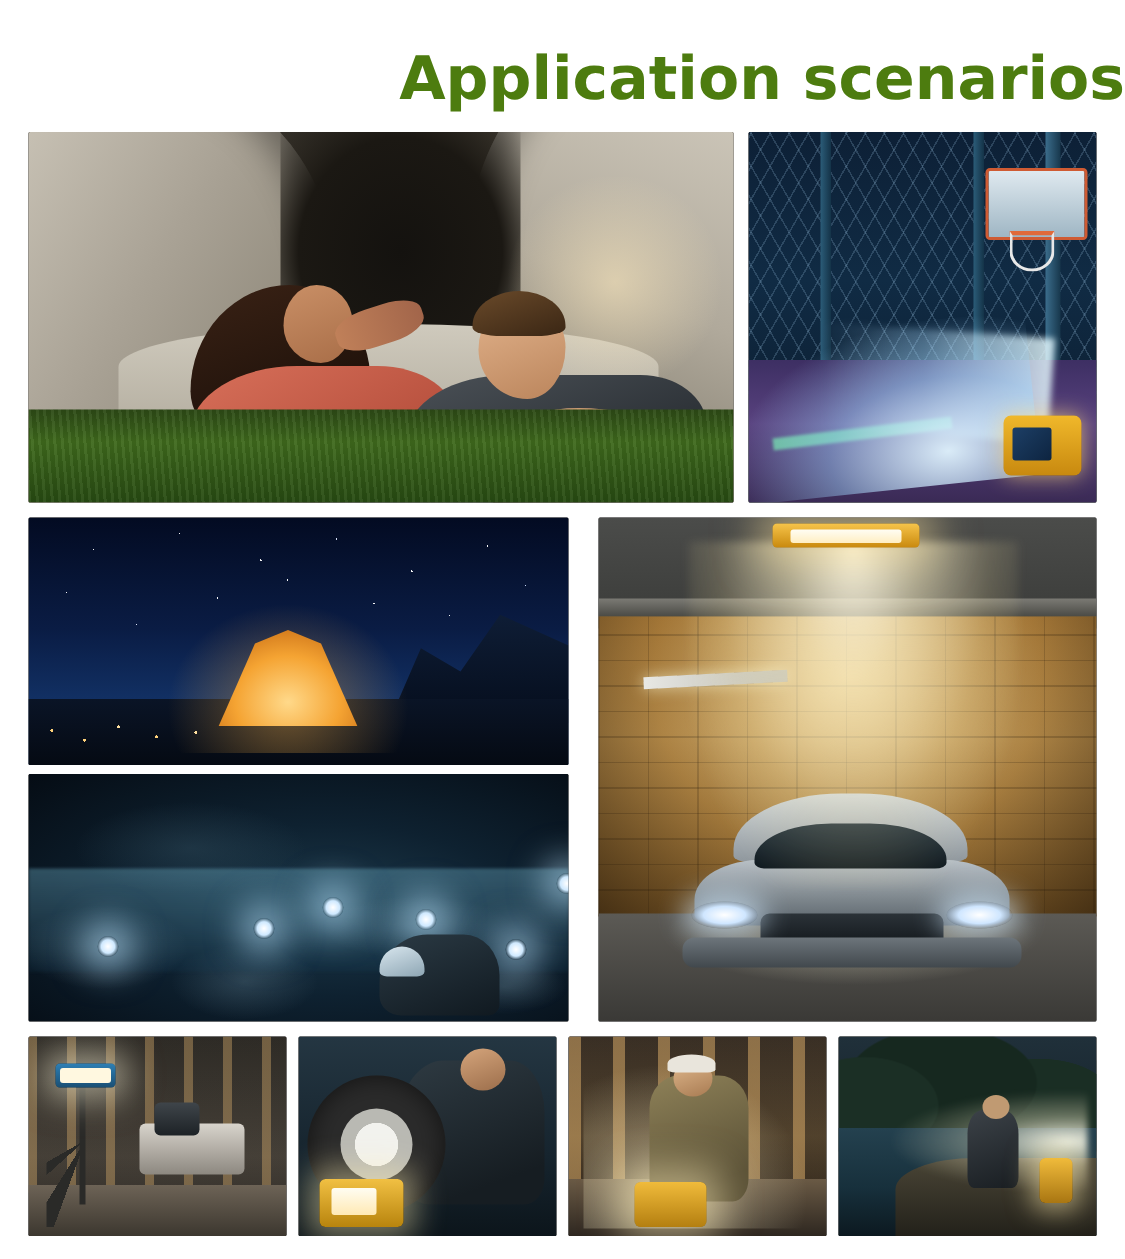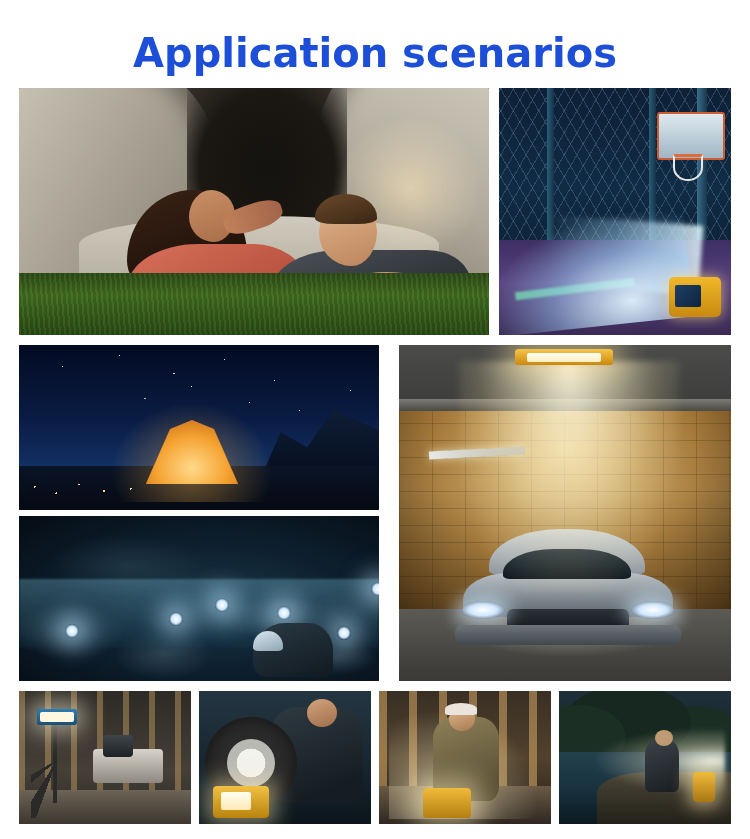--- a/index.html
+++ b/index.html
@@ -17,24 +17,24 @@
     position: relative;
     width: 750px;
     height: 839px;
     background: #ffffff;
   }
   .title {
     position: absolute;
     top: 30px;
     left: 0;
     width: 750px;
-    text-align: center;
+    text-align: right;
     font-size: 40px;
     font-weight: bold;
-    color: #1d4ed8;
+    color: #4d7c0f;
     letter-spacing: 0px;
     font-family: "DejaVu Sans", sans-serif;
   }
   .gallery {
     position: absolute;
     top: 88px;
     left: 19px;
     width: 712px;
   }
 

